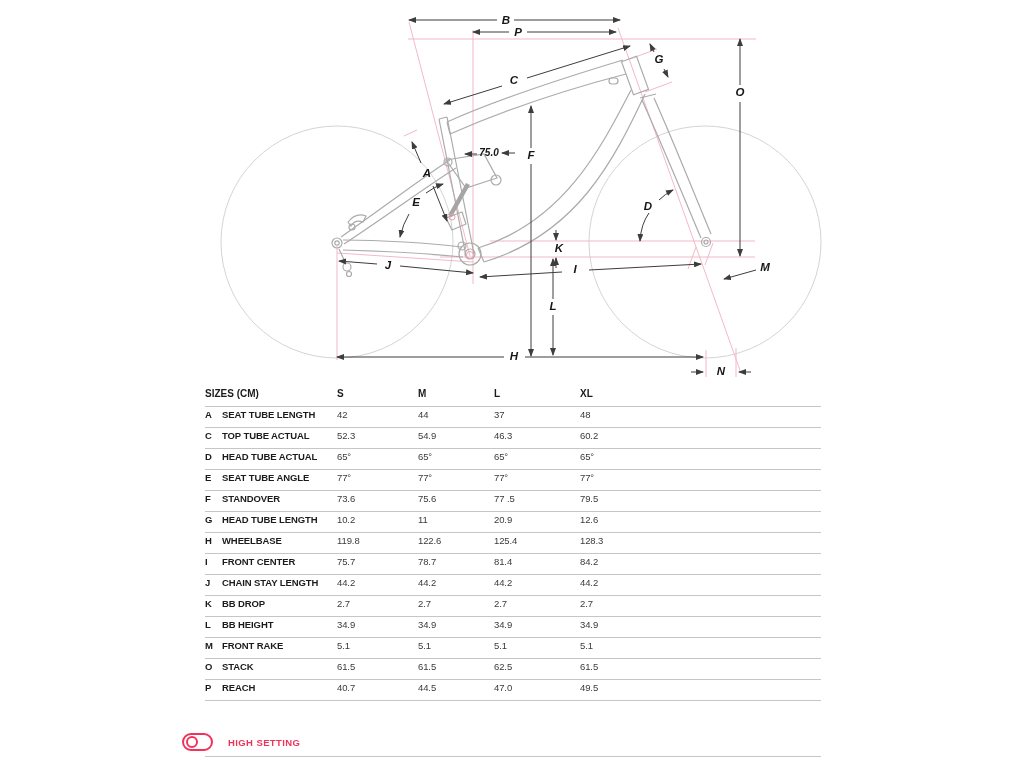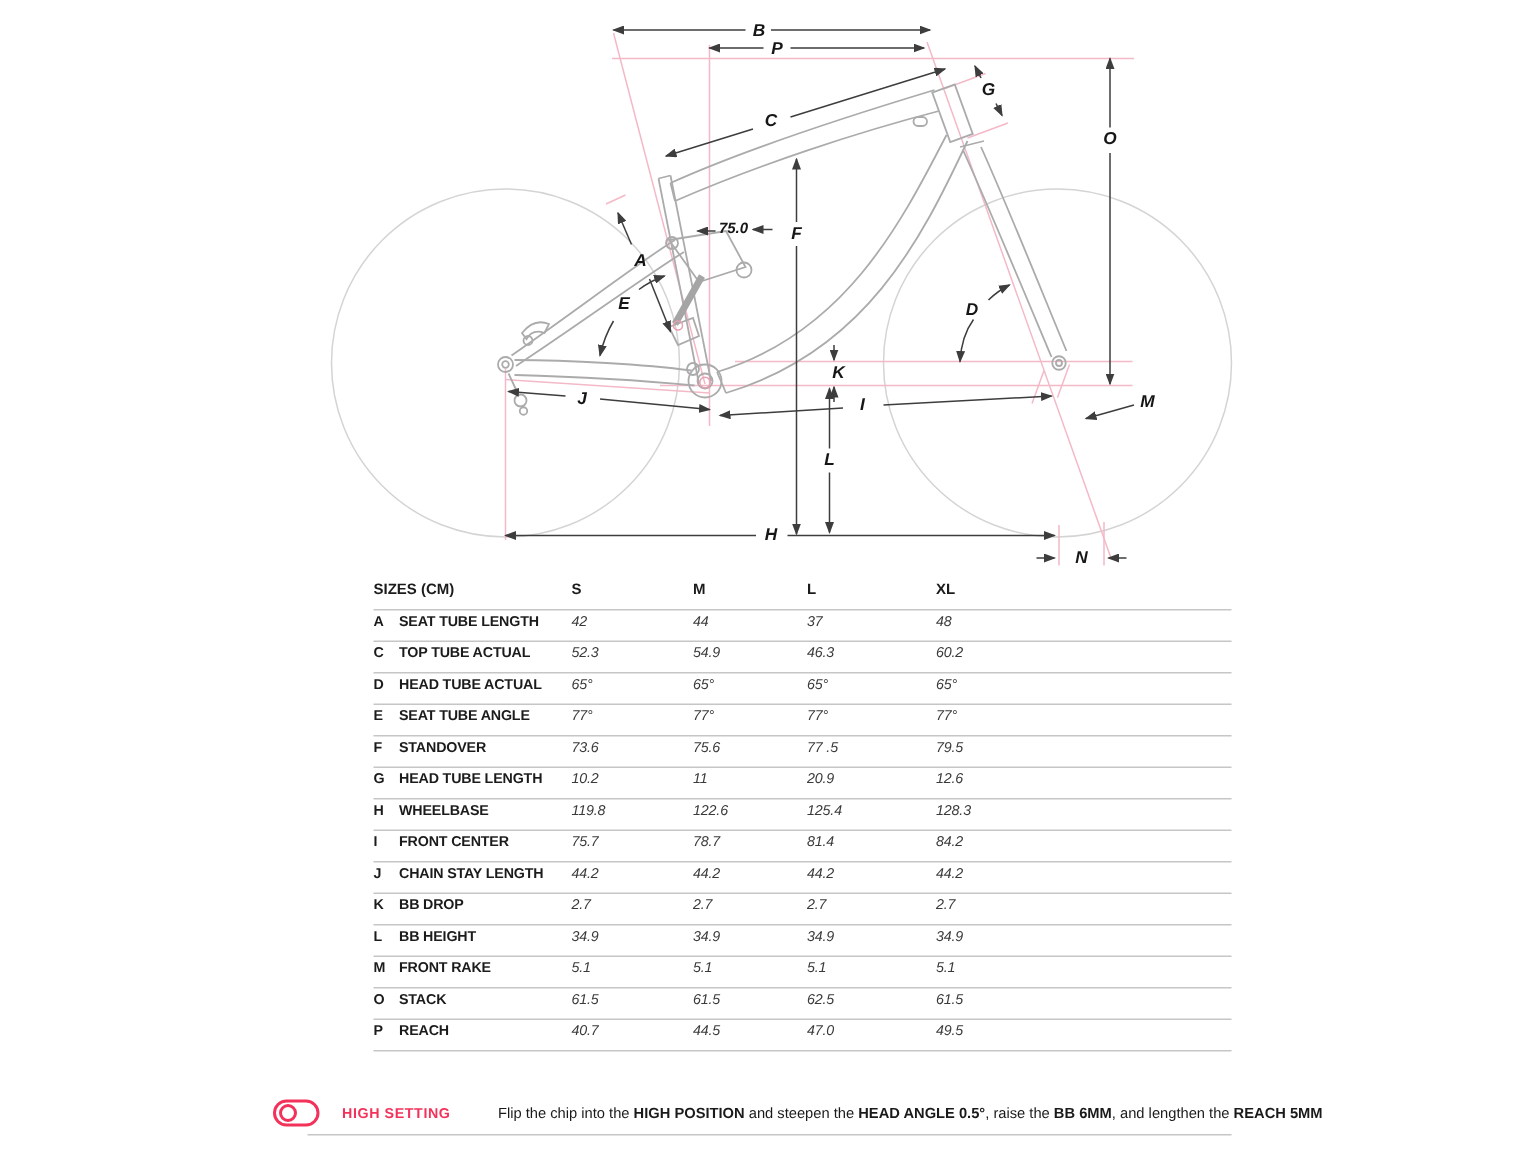--- a/index.html
+++ b/index.html
@@ -3,25 +3,25 @@
 <meta charset="utf-8">
 <style>
   html,body{margin:0;padding:0;background:#ffffff;}
   body{width:1024px;height:768px;position:relative;font-family:"Liberation Sans",sans-serif;overflow:hidden;}
   .diagram-wrap{position:absolute;left:0;top:0;width:1024px;height:385px;}
   svg text{font-family:"Liberation Sans",sans-serif;}
   .dimlbl{font-weight:bold;font-style:italic;font-size:11.5px;fill:#161616;text-anchor:middle;dominant-baseline:middle;}
   .dimval{font-weight:bold;font-style:italic;font-size:10px;fill:#161616;text-anchor:middle;dominant-baseline:middle;}
 
   .geo-table{position:absolute;left:205px;top:386px;width:616px;}
-  .t-row{display:grid;grid-template-columns:17px 115px 81px 76px 86px 1fr;align-items:center;height:20px;border-bottom:1px solid #c6c6c6;margin-left:44px;}
+  .t-row{display:grid;grid-template-columns:17px 115px 81px 76px 86px 1fr;align-items:center;height:20px;border-bottom:1px solid #c6c6c6;}
   .t-row.header{height:20px;}
   .t-key{font-size:9.5px;font-weight:bold;color:#1b1b1b;letter-spacing:-0.1px;}
   .t-label{font-size:9.5px;font-weight:bold;color:#1b1b1b;letter-spacing:-0.1px;}
-  .t-val{font-size:9.5px;color:#3a3a3a;letter-spacing:-0.1px;font-style:italic;}
+  .t-val{font-size:9.5px;color:#3a3a3a;letter-spacing:-0.1px;}
   .t-title{font-size:10px;font-weight:bold;color:#1b1b1b;grid-column:1 / span 2;}
   .t-col{font-size:10px;font-weight:bold;color:#1b1b1b;}
 
   .note-row{position:relative;height:26px;border-bottom:1px solid #c6c6c6;margin-top:29px;}
   .chip-icon{position:absolute;left:-23px;top:3px;width:31px;height:18px;border:2.5px solid #F2325A;border-radius:11px;box-sizing:border-box;display:flex;align-items:center;}
   .chip-icon .dot{width:10px;height:10px;border:2.5px solid #F2325A;border-radius:50%;margin-left:1.5px;box-sizing:content-box;width:8px;height:8px;}
   .note-label{position:absolute;left:23px;top:7px;font-size:9.5px;font-weight:bold;color:#F2325A;letter-spacing:0.4px;}
   .note-text{position:absolute;left:127px;top:7px;font-size:9.8px;color:#1a1a1a;white-space:nowrap;}
   .note-text b{font-weight:bold;}
 </style>
@@ -310,15 +310,14 @@
     <div class="t-val">47.0</div>
     <div class="t-val">49.5</div>
     <div></div>
   </div>
 </div>
   <div class="note-row">
     <div class="chip-icon">
         <div class="dot"></div>
       </div>
     <div class="note-label">HIGH SETTING</div>
-    <div class="note-text" id="note-text"><span>Flip the chip into the </span><b>HIGH POSITION</b><span> and steepen the </span><b>HEAD ANGLE 0.5°</b><span>, raise the </span><b>BB 6MM</b><span>, and lengthen the </span><b>REACH 5MM</b></div>
   </div>
 </div>
 
 </body></html>

